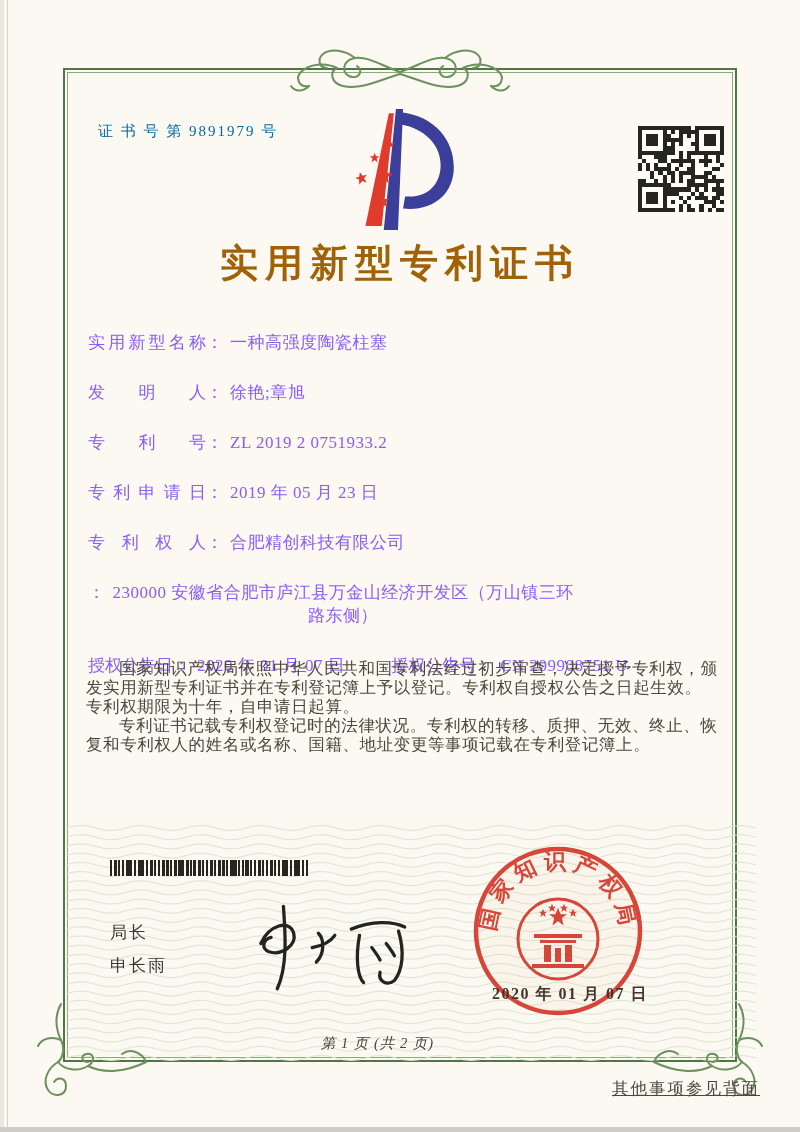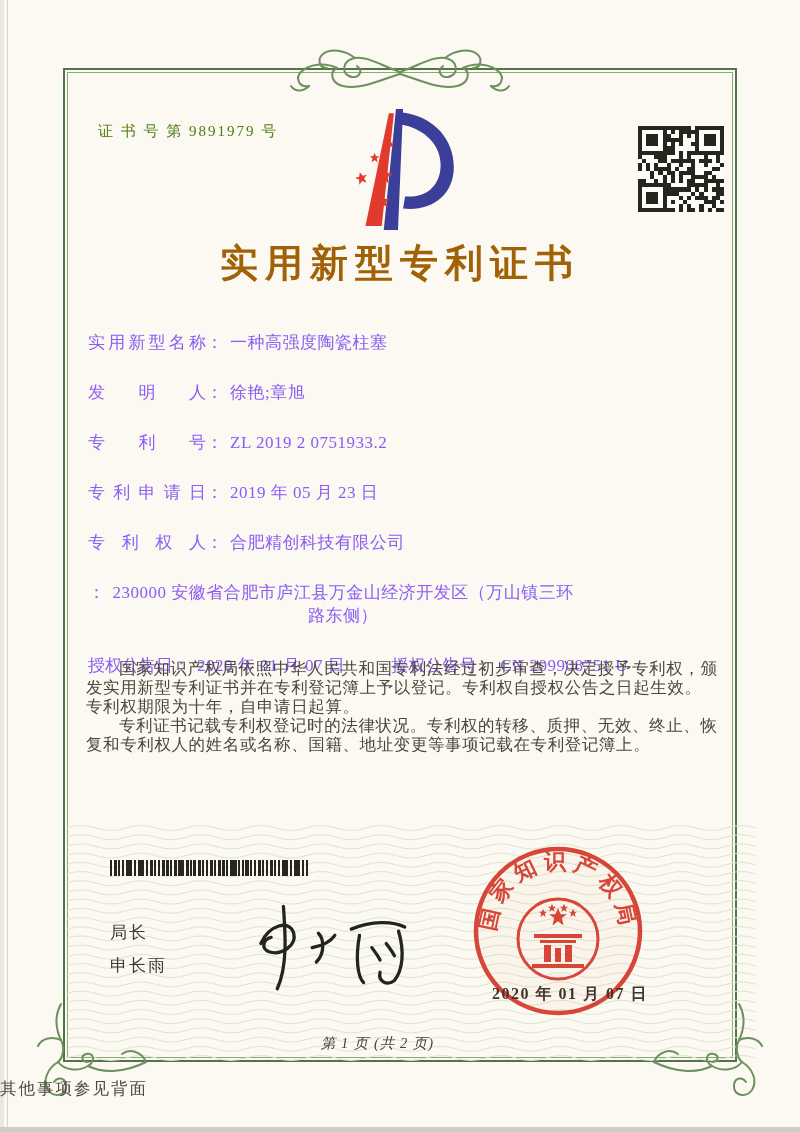--- a/index.html
+++ b/index.html
@@ -17,21 +17,21 @@
   .scan-left2 { left:7px; top:0; width:1px; height:100%; background:#d6d4c8; }
   .scan-bottom{ left:0; bottom:0; width:100%; height:5px; background:#cfcdc5; }
 
   
   .frame { left:63px; top:68px; width:674px; height:994px; border:2px solid #527547; }
   .frame-inner { position:absolute; left:2px; top:2px; right:2px; bottom:2px; border:1px solid #8aa87d; }
 
   svg.deco { position:absolute; overflow:visible; }
   .orn-stroke { fill:none; stroke:#6d905f; stroke-width:2; stroke-linecap:round; }
 
-  .cert-no { left:98px; top:122px; font-size:15px; letter-spacing:2px; color:#4d7c0f; }
+  .cert-no { left:98px; top:122px; font-size:15px; letter-spacing:2px; color:#0369a1; }
 
   .logo { left:338px; top:104px; width:124px; height:130px; }
   .qr   { left:638px; top:126px; width:86px; height:86px; background:#fdfcf8; }
 
   .title { left:0; right:0; top:238px; text-align:center;
            font-size:38px; font-weight:700; letter-spacing:7px; color:#a16207; }
 
   .fields { left:88px; top:331px; width:635px; }
   .row { display:flex; margin-bottom:27px; font-size:17px; line-height:23px; color:#8b5cf6; }
   .lbl { width:118px; flex:none; text-align:justify; text-align-last:justify; }
@@ -54,21 +54,21 @@
   }
 
   .officials { left:110px; top:916px; font-size:17px; color:#3b3934; line-height:33px; letter-spacing:2px; }
   .signature { left:230px; top:894px; width:185px; height:98px; }
 
   .seal { left:470px; top:843px; width:176px; height:176px; opacity:.92; }
   .seal-date { left:492px; top:984px; font-size:16px; font-weight:600;
                letter-spacing:1.5px; color:#45322d; z-index:6; }
 
   .page-no  { left:0; right:45px; top:1034px; text-align:center; font-size:14.5px; color:#45433c; letter-spacing:1px;font-style:italic; }
-  .back-note{ left:0; right:40px; top:1078px; text-align:left; font-size:16.5px; color:#4b473d; letter-spacing:2px; }
+  .back-note{ left:0; right:40px; top:1078px; text-align:right; font-size:16.5px; color:#4b473d; letter-spacing:2px;text-decoration:underline; }
 </style>
 </head>
 <body>
 
 <svg width="0" height="0" style="position:absolute">
   <defs>
     <path id="star" d="M0,-6 L1.76,-1.85 6,-1.85 2.57,0.71 3.71,5.66 0,2.8 -3.71,5.66 -2.57,0.71 -6,-1.85 -1.76,-1.85 Z"></path>
     <g id="fl" class="orn-stroke">
       <path d="M114,26 C96,20 82,10 69,12 C57,14 55,26 63,30 C71,34 79,26 71,20"></path>
       <path d="M114,28 C94,34 75,44 57,40 C45,37 43,26 51,22"></path>

